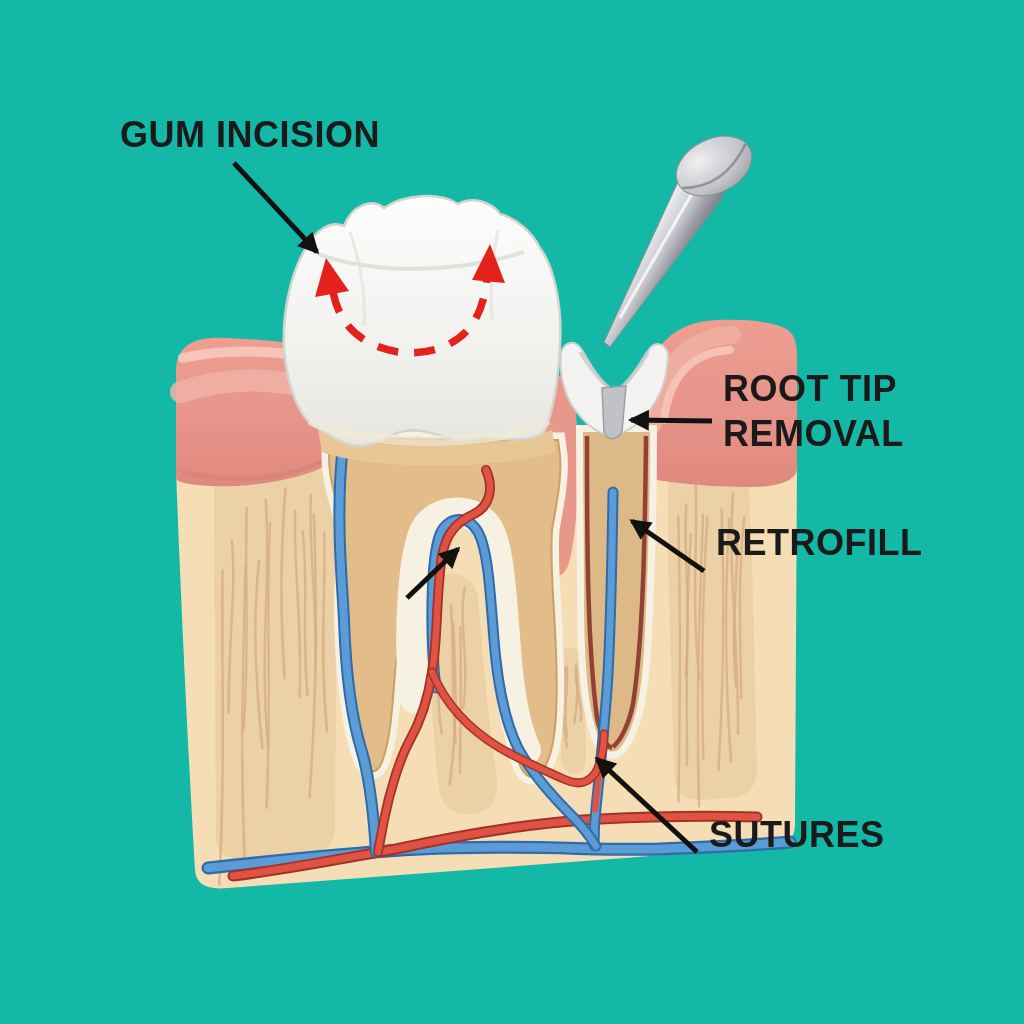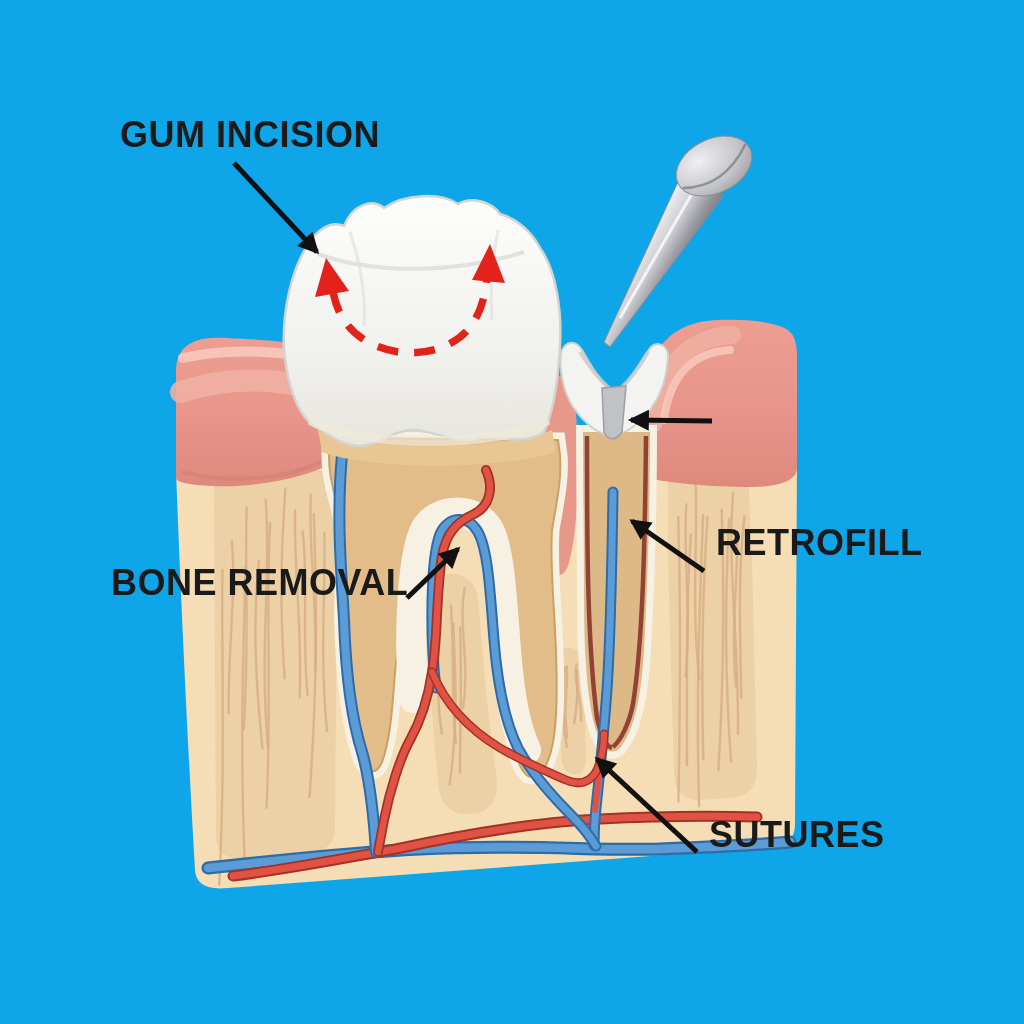--- a/index.html
+++ b/index.html
@@ -1,16 +1,16 @@
 <!DOCTYPE html>
 <html style="--label-color: #1a1a1a;"><head>
 <meta charset="utf-8">
 <style>
   html,body{margin:0;padding:0;background:#ffffff;}
-  .stage{position:relative;width:1024px;height:1024px;background:#0ea5e9;overflow:hidden;
+  .stage{position:relative;width:1024px;height:1024px;background:#14b8a6;overflow:hidden;
          font-family:"Liberation Sans",sans-serif;}
   .stage svg{position:absolute;left:0;top:0;}
   .label{position:absolute;font-weight:bold;font-size:36px;line-height:45px;
          letter-spacing:.5px;color:var(--label-color,#1a1a1a);white-space:nowrap;z-index:5;}
   .fibers path{stroke:#d7ae82;stroke-width:2.4;fill:none;opacity:.8;stroke-linecap:round;}
 </style>
 </head>
 <body>
 
 <div class="stage">
@@ -242,18 +242,21 @@
   <g stroke="#111" stroke-width="5" fill="none">
     <line x1="234" y1="163" x2="317" y2="252" marker-end="url(#blkArrow)"></line>
     <line x1="712" y1="421" x2="631" y2="420" marker-end="url(#blkArrow)"></line>
     <line x1="407" y1="598" x2="458" y2="549" marker-end="url(#blkArrow)"></line>
     <line x1="704" y1="571" x2="632" y2="521" marker-end="url(#blkArrow)"></line>
     <line x1="697" y1="852" x2="597" y2="759" marker-end="url(#blkArrow)"></line>
   </g>
 </svg>
 
   <div class="label" style="left:120px;top:112px">GUM INCISION</div>
-  <div class="label" style="left:111px;top:560px">BONE REMOVAL</div>
+  <div class="label" style="left:723px;top:366px">
+    <div>ROOT TIP</div>
+    <div>REMOVAL</div>
+  </div>
   <div class="label" style="left:716px;top:520px">
     <div>RETROFILL</div>
   </div>
   <div class="label" style="left:709px;top:812px">SUTURES</div>
 </div>
 
 </body></html>

